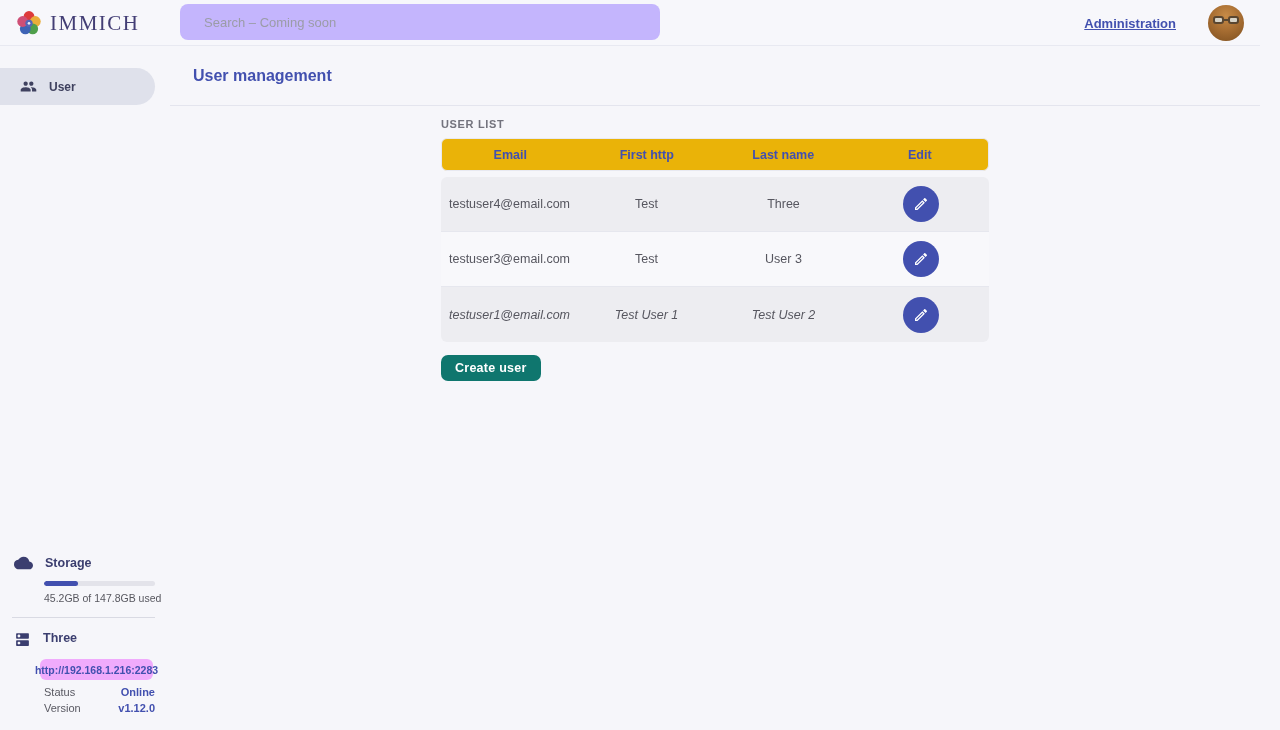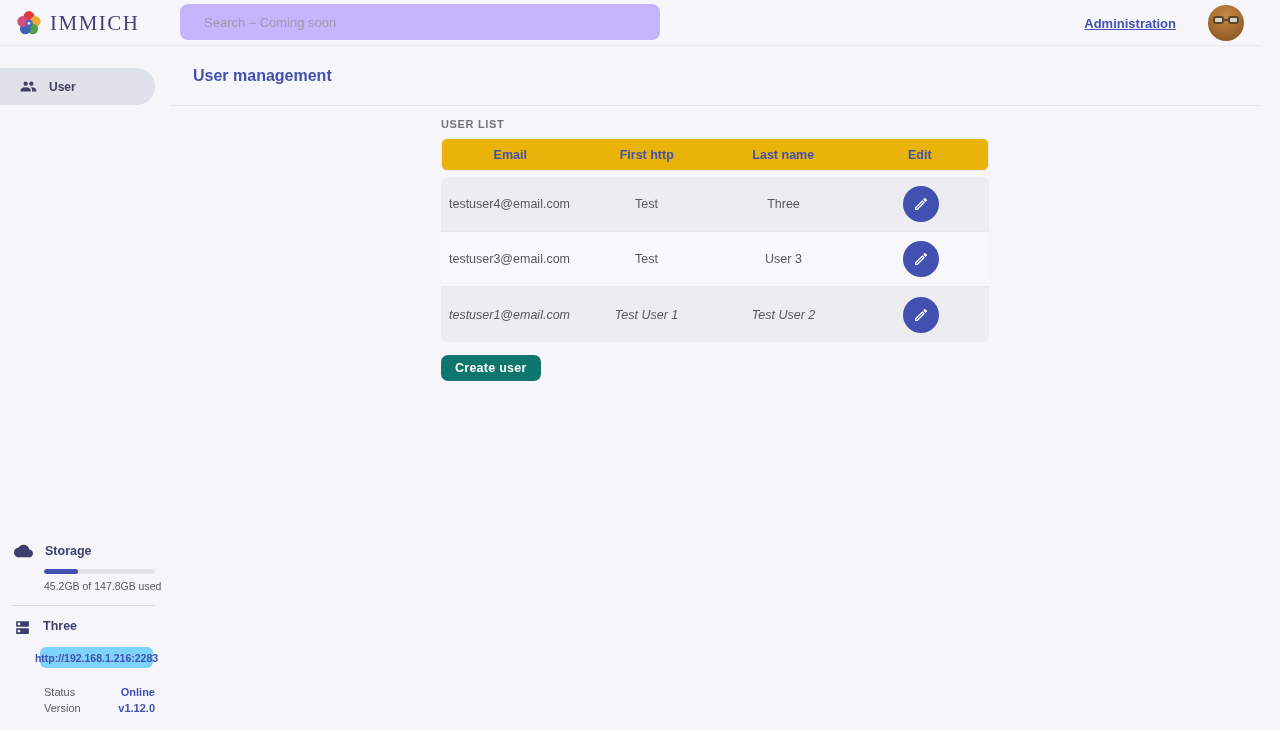--- a/index.html
+++ b/index.html
@@ -76,22 +76,22 @@
   }
   .side-sec-head b { font-size:12.5px; font-weight:700; color:#3b3e6f; }
   .progress-track {
     margin:5px 0 0 44px; width:111px; height:5px; border-radius:3px;
     background:#e3e3ea; overflow:hidden;
   }
   .progress-fill { height:100%; background:#4250af; border-radius:3px; }
   .storage-caption { margin:6px 0 0 44px; font-size:10.5px; color:#57575f; }
   .side-divider { margin:13px 0 13px 12px; width:143px; border:none; border-top:1px solid #d9dae3; }
   .url-pill {
-    margin:8px 0 16px 40px; width:113px; height:21px; border-radius:6px;
-    background:#7dd3fc; display:flex; align-items:center; justify-content:center;
+    margin:8px 0 4px 40px; width:113px; height:21px; border-radius:6px;
+    background:#f0abfc; display:flex; align-items:center; justify-content:center;
     font-size:10.5px; font-weight:700; color:#4250af; cursor:pointer;
   }
   .kv-row {
     margin-left:44px; width:111px; display:flex; justify-content:space-between;
     align-items:center; height:16px;
   }
   .kv-row:first-of-type { margin-top:8px; }
   .kv-label { font-size:11px; color:#595962; }
   .kv-value { font-size:11px; font-weight:700; color:#4250af; }
 

